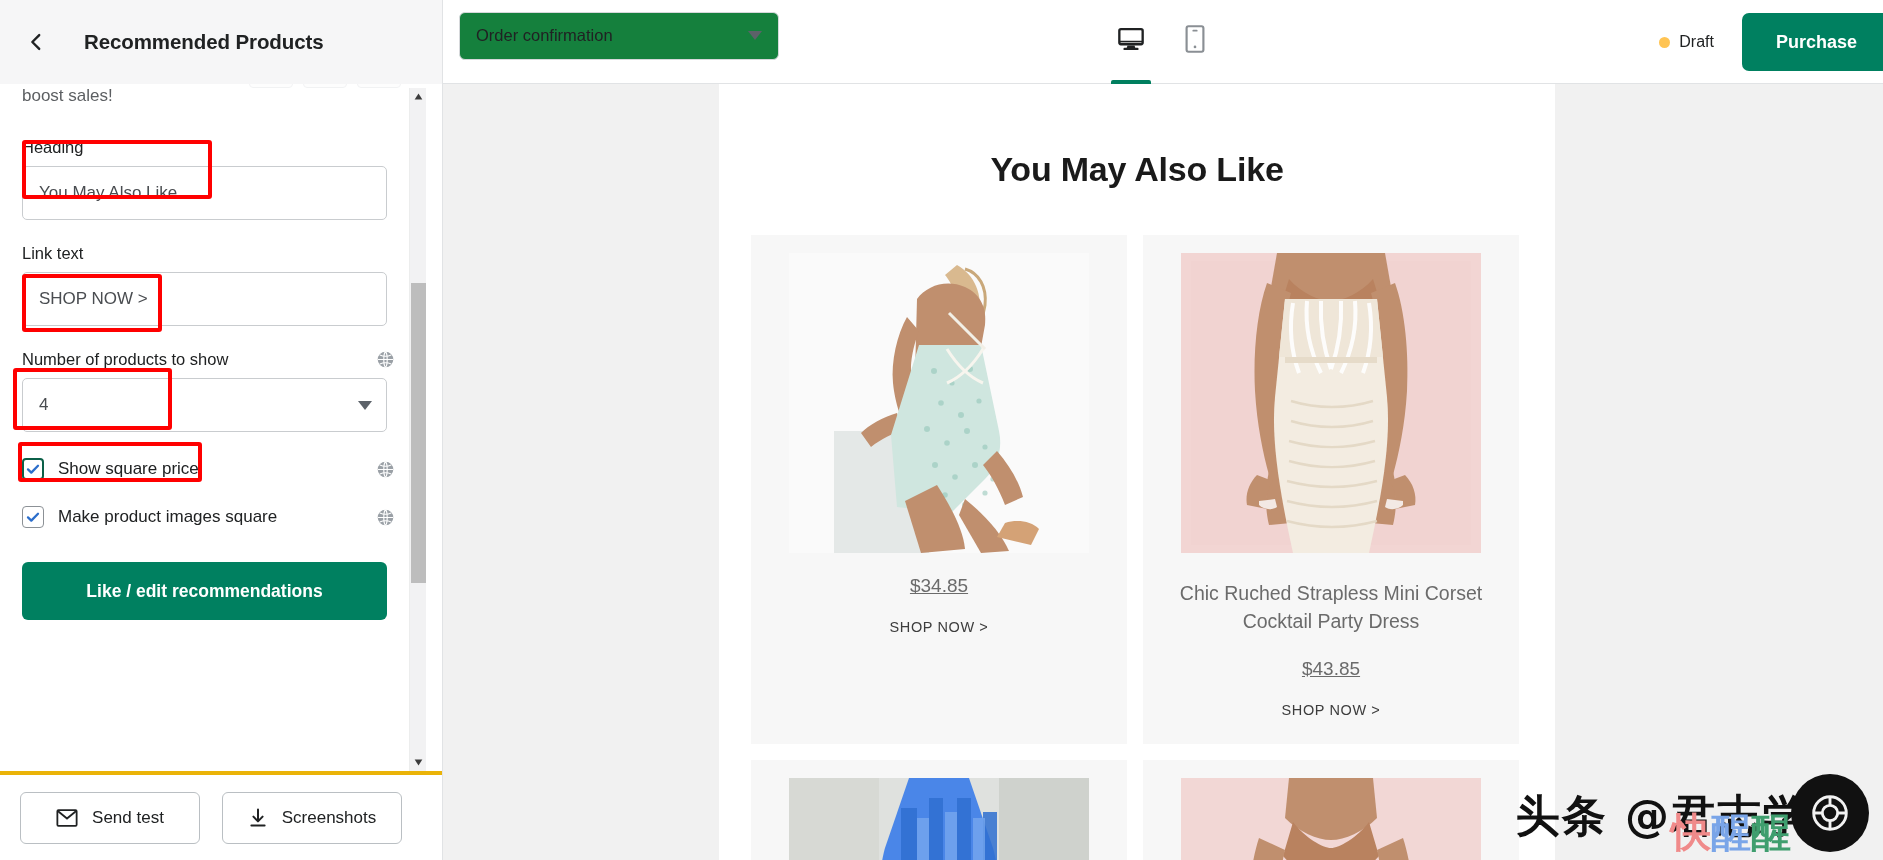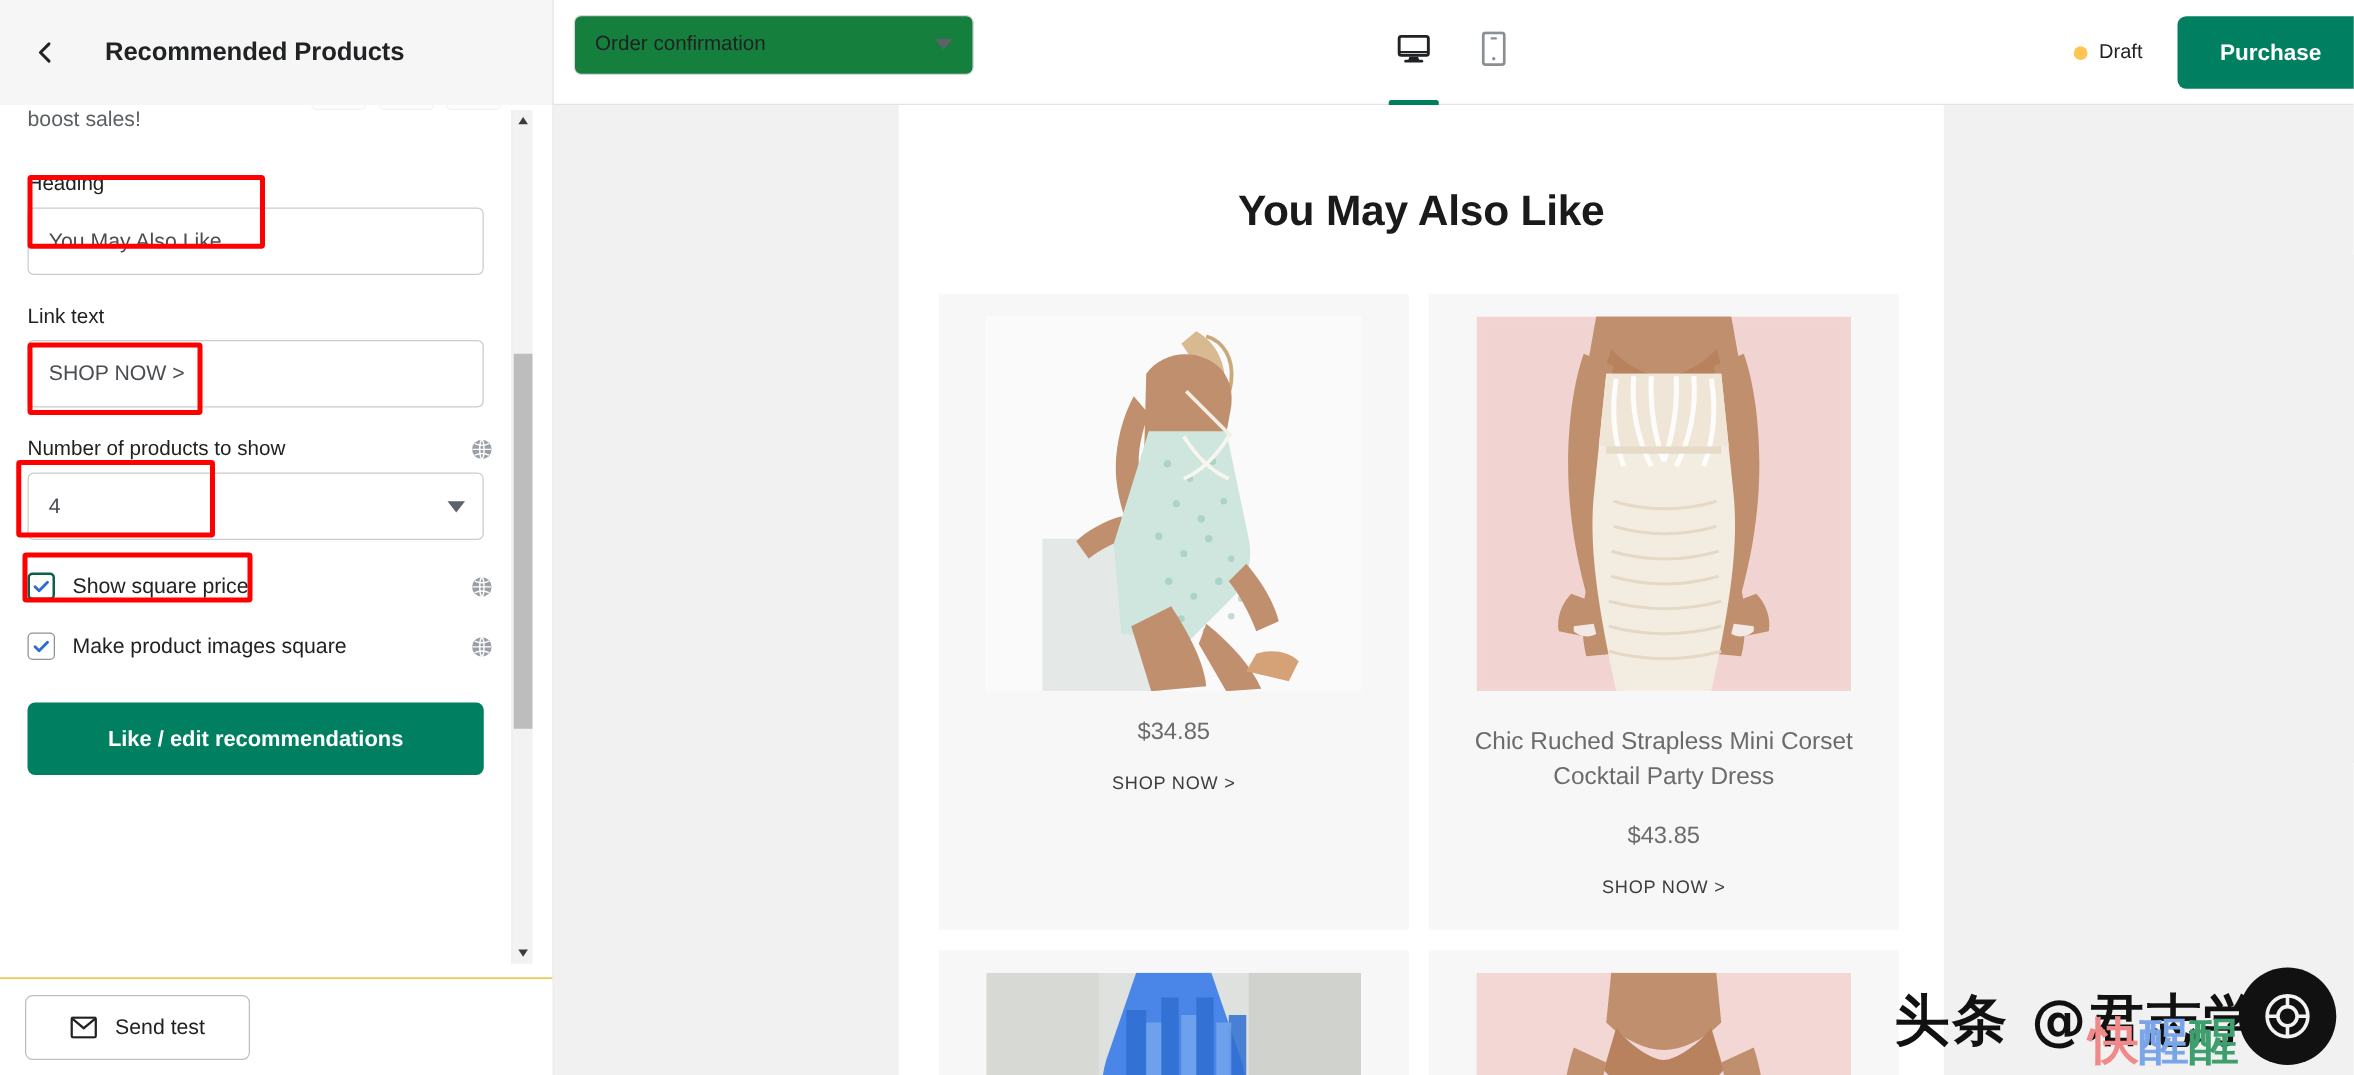--- a/index.html
+++ b/index.html
@@ -134,22 +134,22 @@
     display:flex;align-items:center;justify-content:center; cursor:pointer;
   }
   .sbar .arrow.up{ top:0; }
   .sbar .arrow.down{ bottom:0; }
   .sbar .thumb{
     position:absolute; left:1px; width:15px; top:195px; height:300px;
     background:#bdbdbd; border-radius:0; cursor:pointer;
   }
 
   .side-footer{
-    position:absolute; left:0; bottom:0; width:442px; height:78px;
-    background:#fff; border-top:1px solid #eab308;
+    position:absolute; left:0; bottom:0; width:442px; height:89px;
+    background:#fff; border-top:4px solid #eab308;
     display:flex; align-items:center; gap:22px; padding-left:20px;
   }
   .ftbtn{
     height:52px; min-width:180px; border:1px solid #babfc3; border-radius:6px;
     background:#fff; display:flex;align-items:center;justify-content:center;gap:14px;
     font-size:17px; color:#202223; cursor:pointer; font-family:inherit; padding:0 18px;
   }
 
   
   .canvas{
@@ -171,21 +171,21 @@
     width:376px; background:#f7f7f7; padding:18px 18px 26px 18px;
     display:flex; flex-direction:column; align-items:center;
   }
   .thumb{
     width:300px; height:300px; background:#fff; overflow:hidden; position:relative;
   }
   .pname{
     margin-top:26px; font-size:19.5px; color:#6b6b6b; text-align:center;
     line-height:1.45; font-weight:400; max-width:320px;
   }
-  .pprice{ margin-top:22px; font-size:19px; color:#6b6b6b; }
+  .pprice{ margin-top:22px; font-size:19px; color:#6b6b6b;text-decoration:underline; }
   .pshop{ margin-top:22px; font-size:14.5px; letter-spacing:.6px; color:#3d3d3d; cursor:pointer; }
 
   
   .ph{ position:absolute; inset:0; }
 
   
   .wm{
     position:absolute; right:28px; bottom:14px; z-index:35;
     font-size:44px; font-weight:700; color:#111;
     font-family:"DejaVu Sans", sans-serif; white-space:nowrap;
@@ -355,20 +355,27 @@
       </div>
     </div>
 
     <div class="side-footer">
       <button class="ftbtn">
         <svg width="22" height="18" viewBox="0 0 24 20">
           <rect x="1.3" y="1.3" width="21.4" height="17.4" rx="1.2" fill="none" stroke="#202223" stroke-width="2"></rect>
           <path d="M1.8 2.2 12 10.6 22.2 2.2" fill="none" stroke="#202223" stroke-width="2"></path>
         </svg>
         <span>Send test</span>
+      </button>
+      <button class="ftbtn">
+        <svg width="20" height="20" viewBox="0 0 20 20">
+          <path d="M10 1.6v11.2M5.4 8.6 10 13.4l4.6-4.8" fill="none" stroke="#202223" stroke-width="2" stroke-linecap="round" stroke-linejoin="round"></path>
+          <path d="M3.4 17.4h13.2" stroke="#202223" stroke-width="2" stroke-linecap="round"></path>
+        </svg>
+        <span>Screenshots</span>
       </button>
     </div>
   </div>
 
   <div class="canvas">
     <div class="email">
 
       <div class="email-h1">You May Also Like</div>
 
       <div class="grid">

